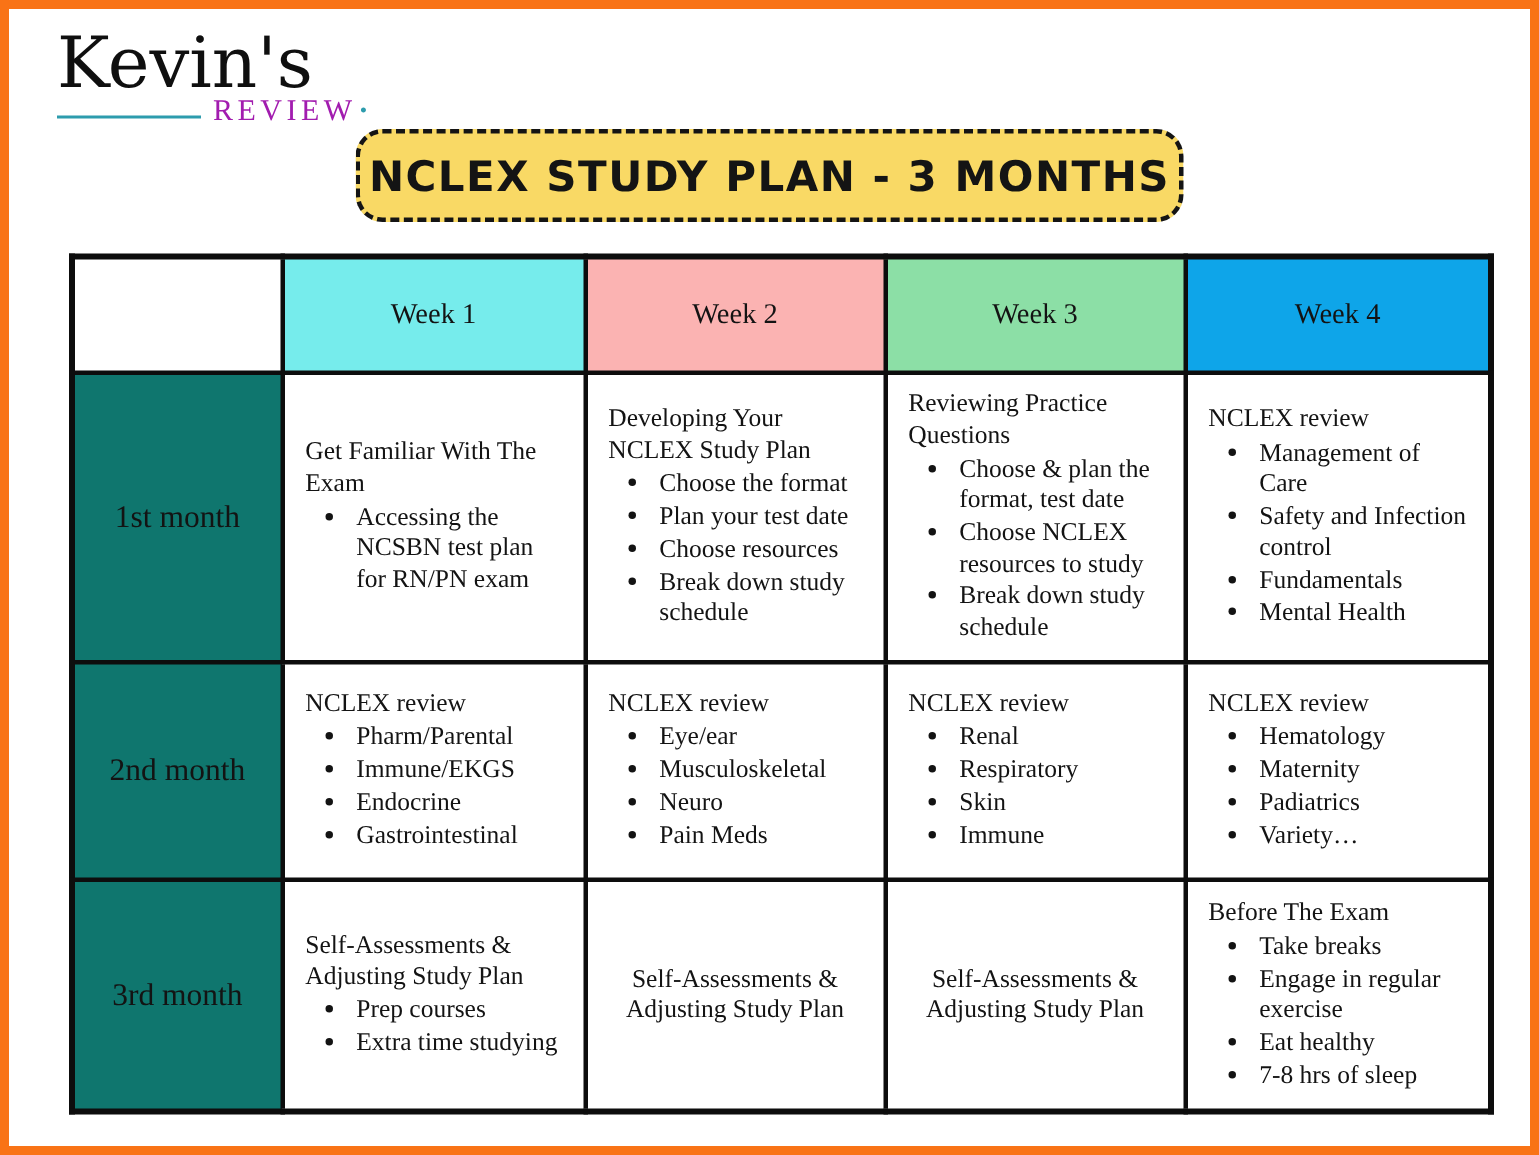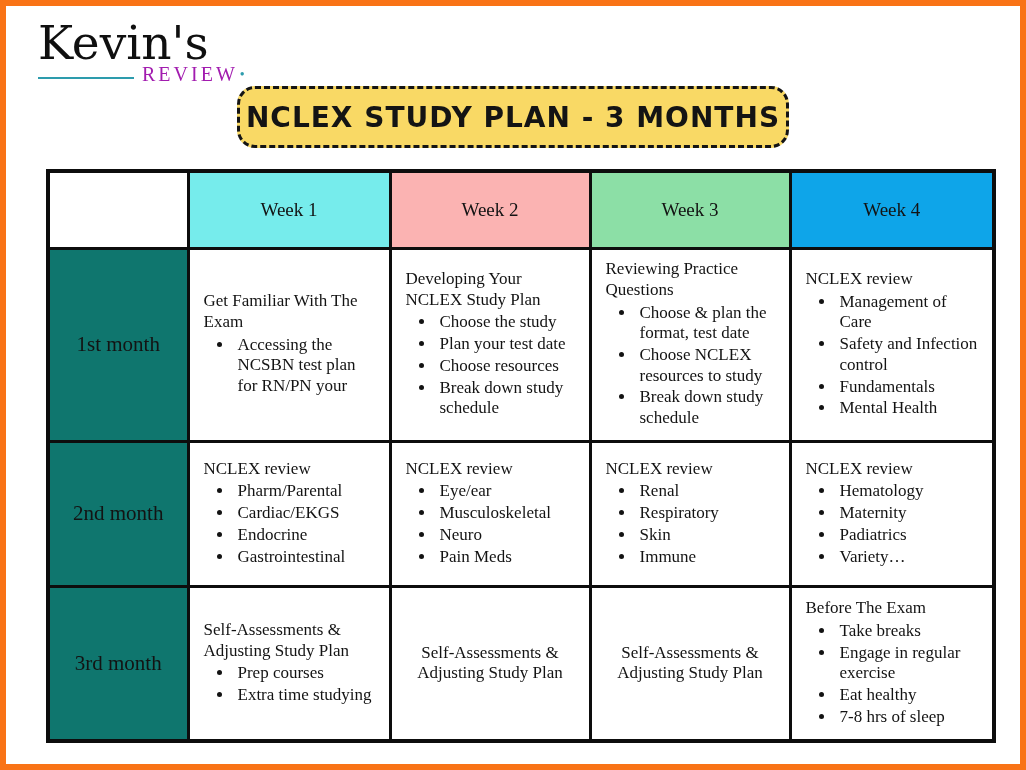--- a/index.html
+++ b/index.html
@@ -119,27 +119,27 @@
       <th class="week" style="background:#fbb3b2">Week 2</th>
       <th class="week" style="background:#8cdfa6">Week 3</th>
       <th class="week" style="background:#0ea5e9">Week 4</th>
     </tr>
 
     <tr class="row-1">
       <td class="month">1st month</td>
       <td class="content">
         <p class="heading">Get Familiar With The Exam</p>
         <ul class="bullets">
-          <li>Accessing the NCSBN test plan for RN/PN your</li>
+          <li>Accessing the NCSBN test plan for RN/PN exam</li>
         </ul>
       </td>
       <td class="content">
         <p class="heading">Developing Your NCLEX Study Plan</p>
         <ul class="bullets">
-          <li>Choose the study</li>
+          <li>Choose the format</li>
           <li>Plan your test date</li>
           <li>Choose resources</li>
           <li>Break down study schedule</li>
         </ul>
       </td>
       <td class="content">
         <p class="heading">Reviewing Practice Questions</p>
         <ul class="bullets">
           <li>Choose &amp; plan the format, test date</li>
           <li>Choose NCLEX resources to study</li>
@@ -156,21 +156,21 @@
         </ul>
       </td>
     </tr>
 
     <tr class="row-2">
       <td class="month">2nd month</td>
       <td class="content">
         <p class="heading">NCLEX review</p>
         <ul class="bullets">
           <li>Pharm/Parental</li>
-          <li>Cardiac/EKGS</li>
+          <li>Immune/EKGS</li>
           <li>Endocrine</li>
           <li>Gastrointestinal</li>
         </ul>
       </td>
       <td class="content">
         <p class="heading">NCLEX review</p>
         <ul class="bullets">
           <li>Eye/ear</li>
           <li>Musculoskeletal</li>
           <li>Neuro</li>

